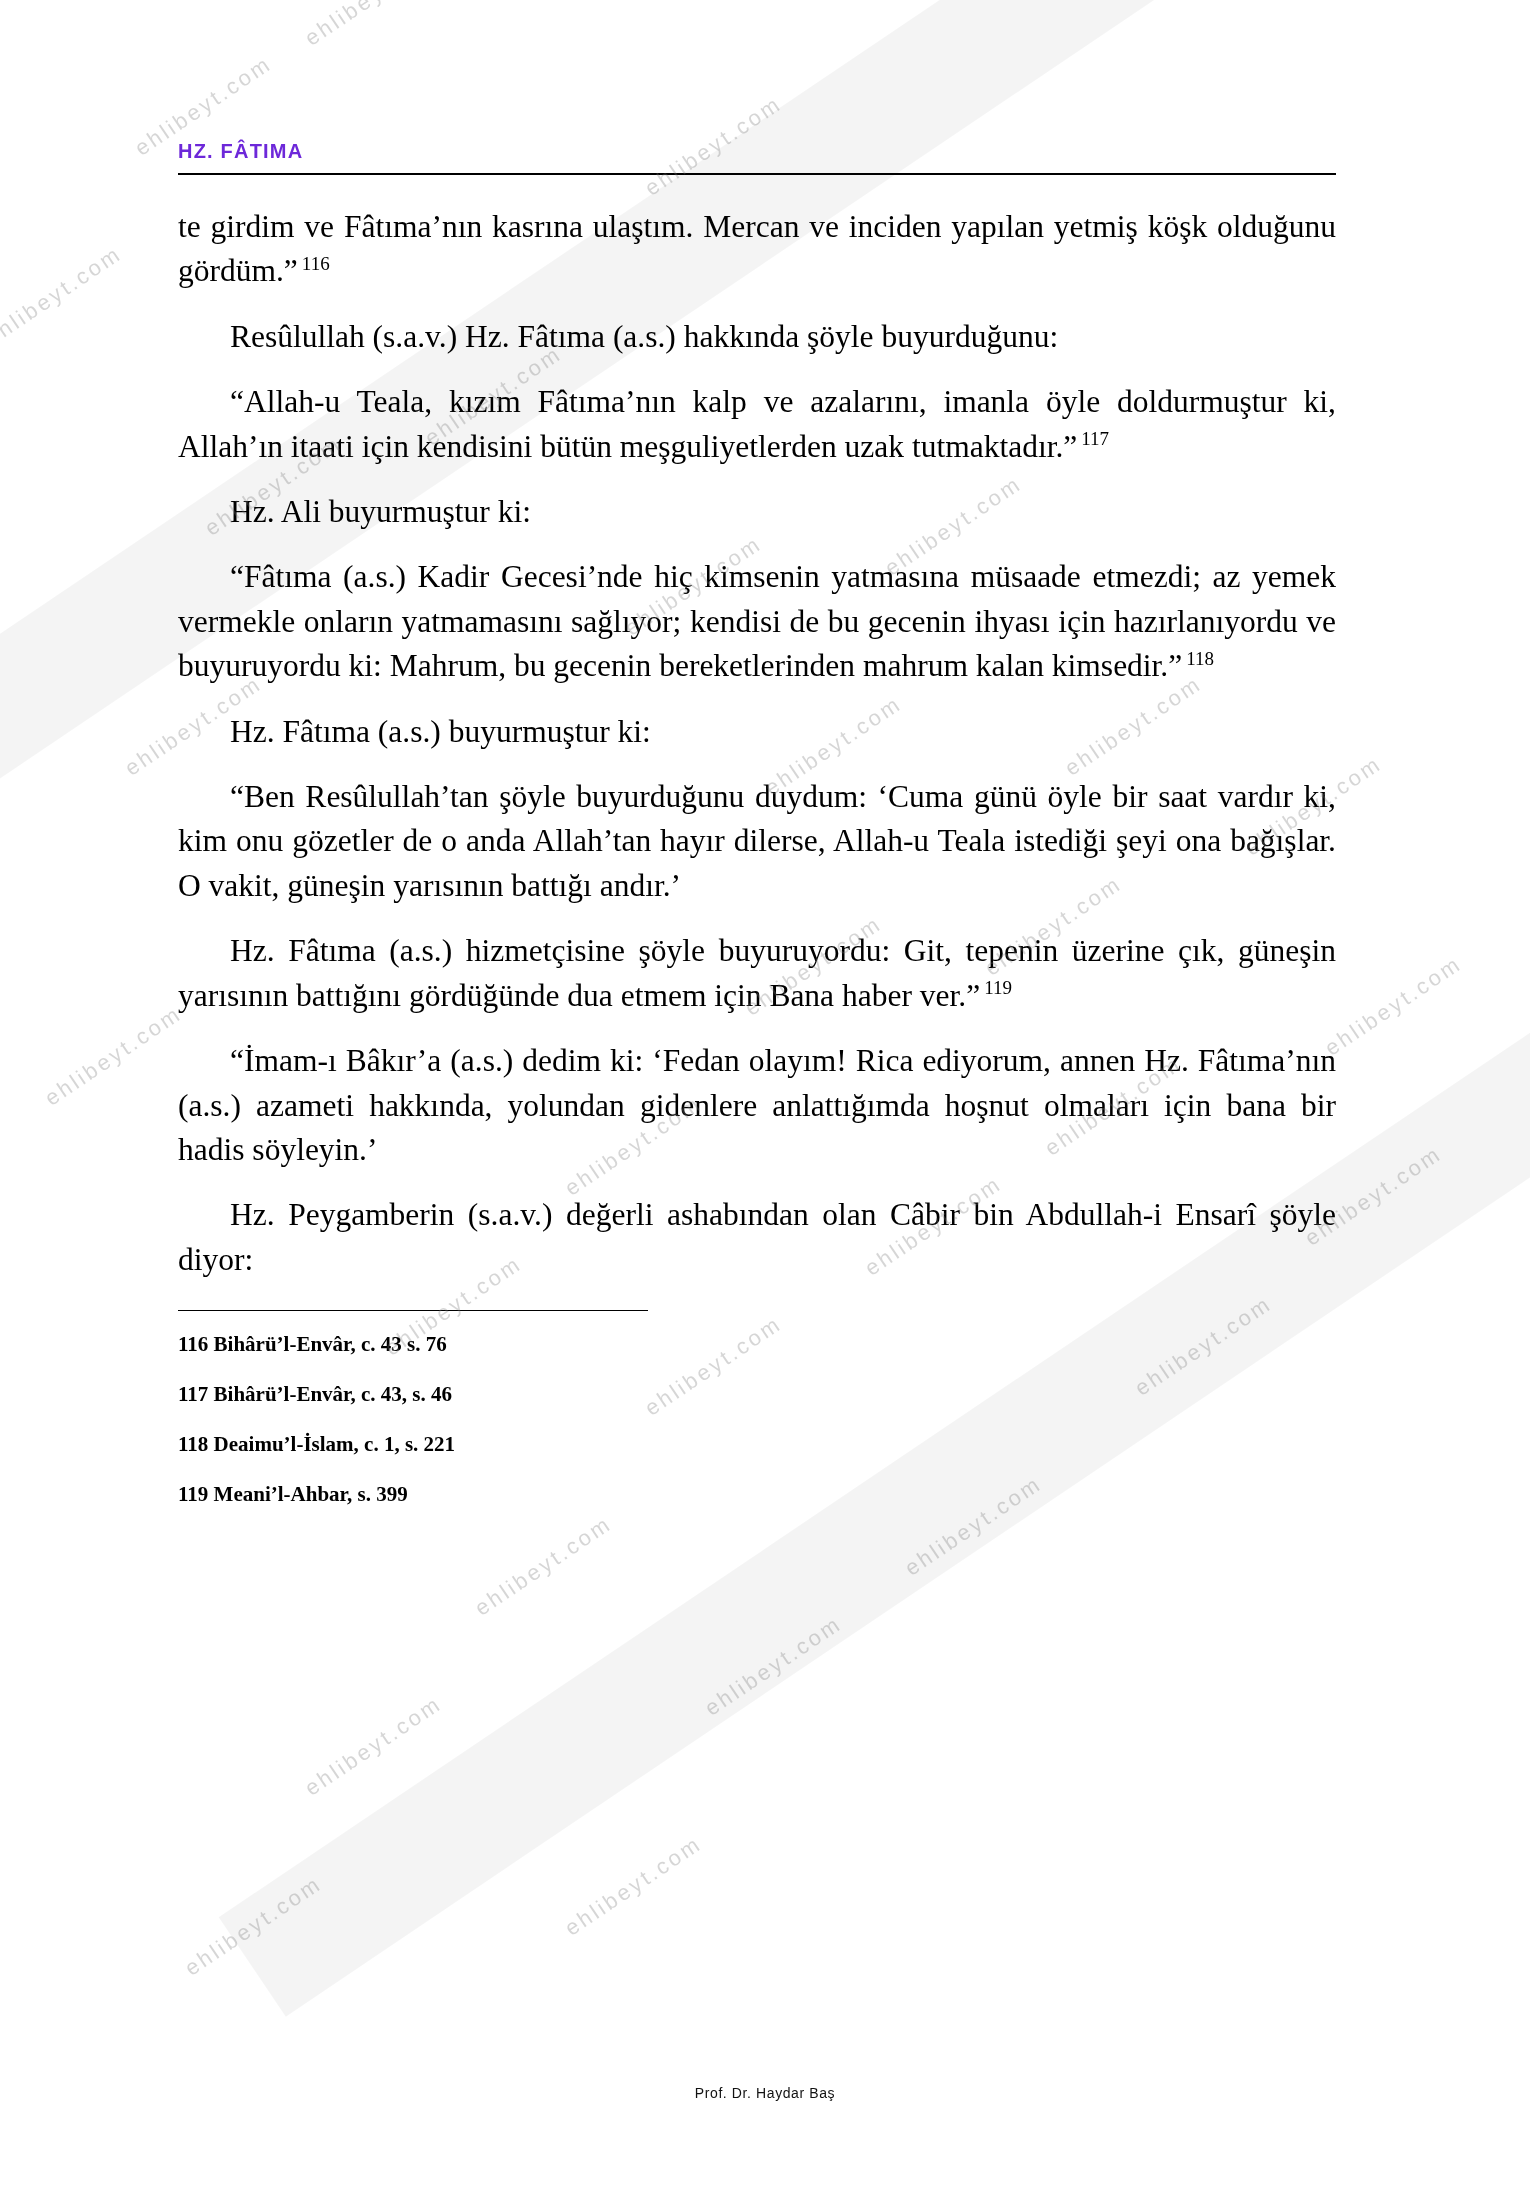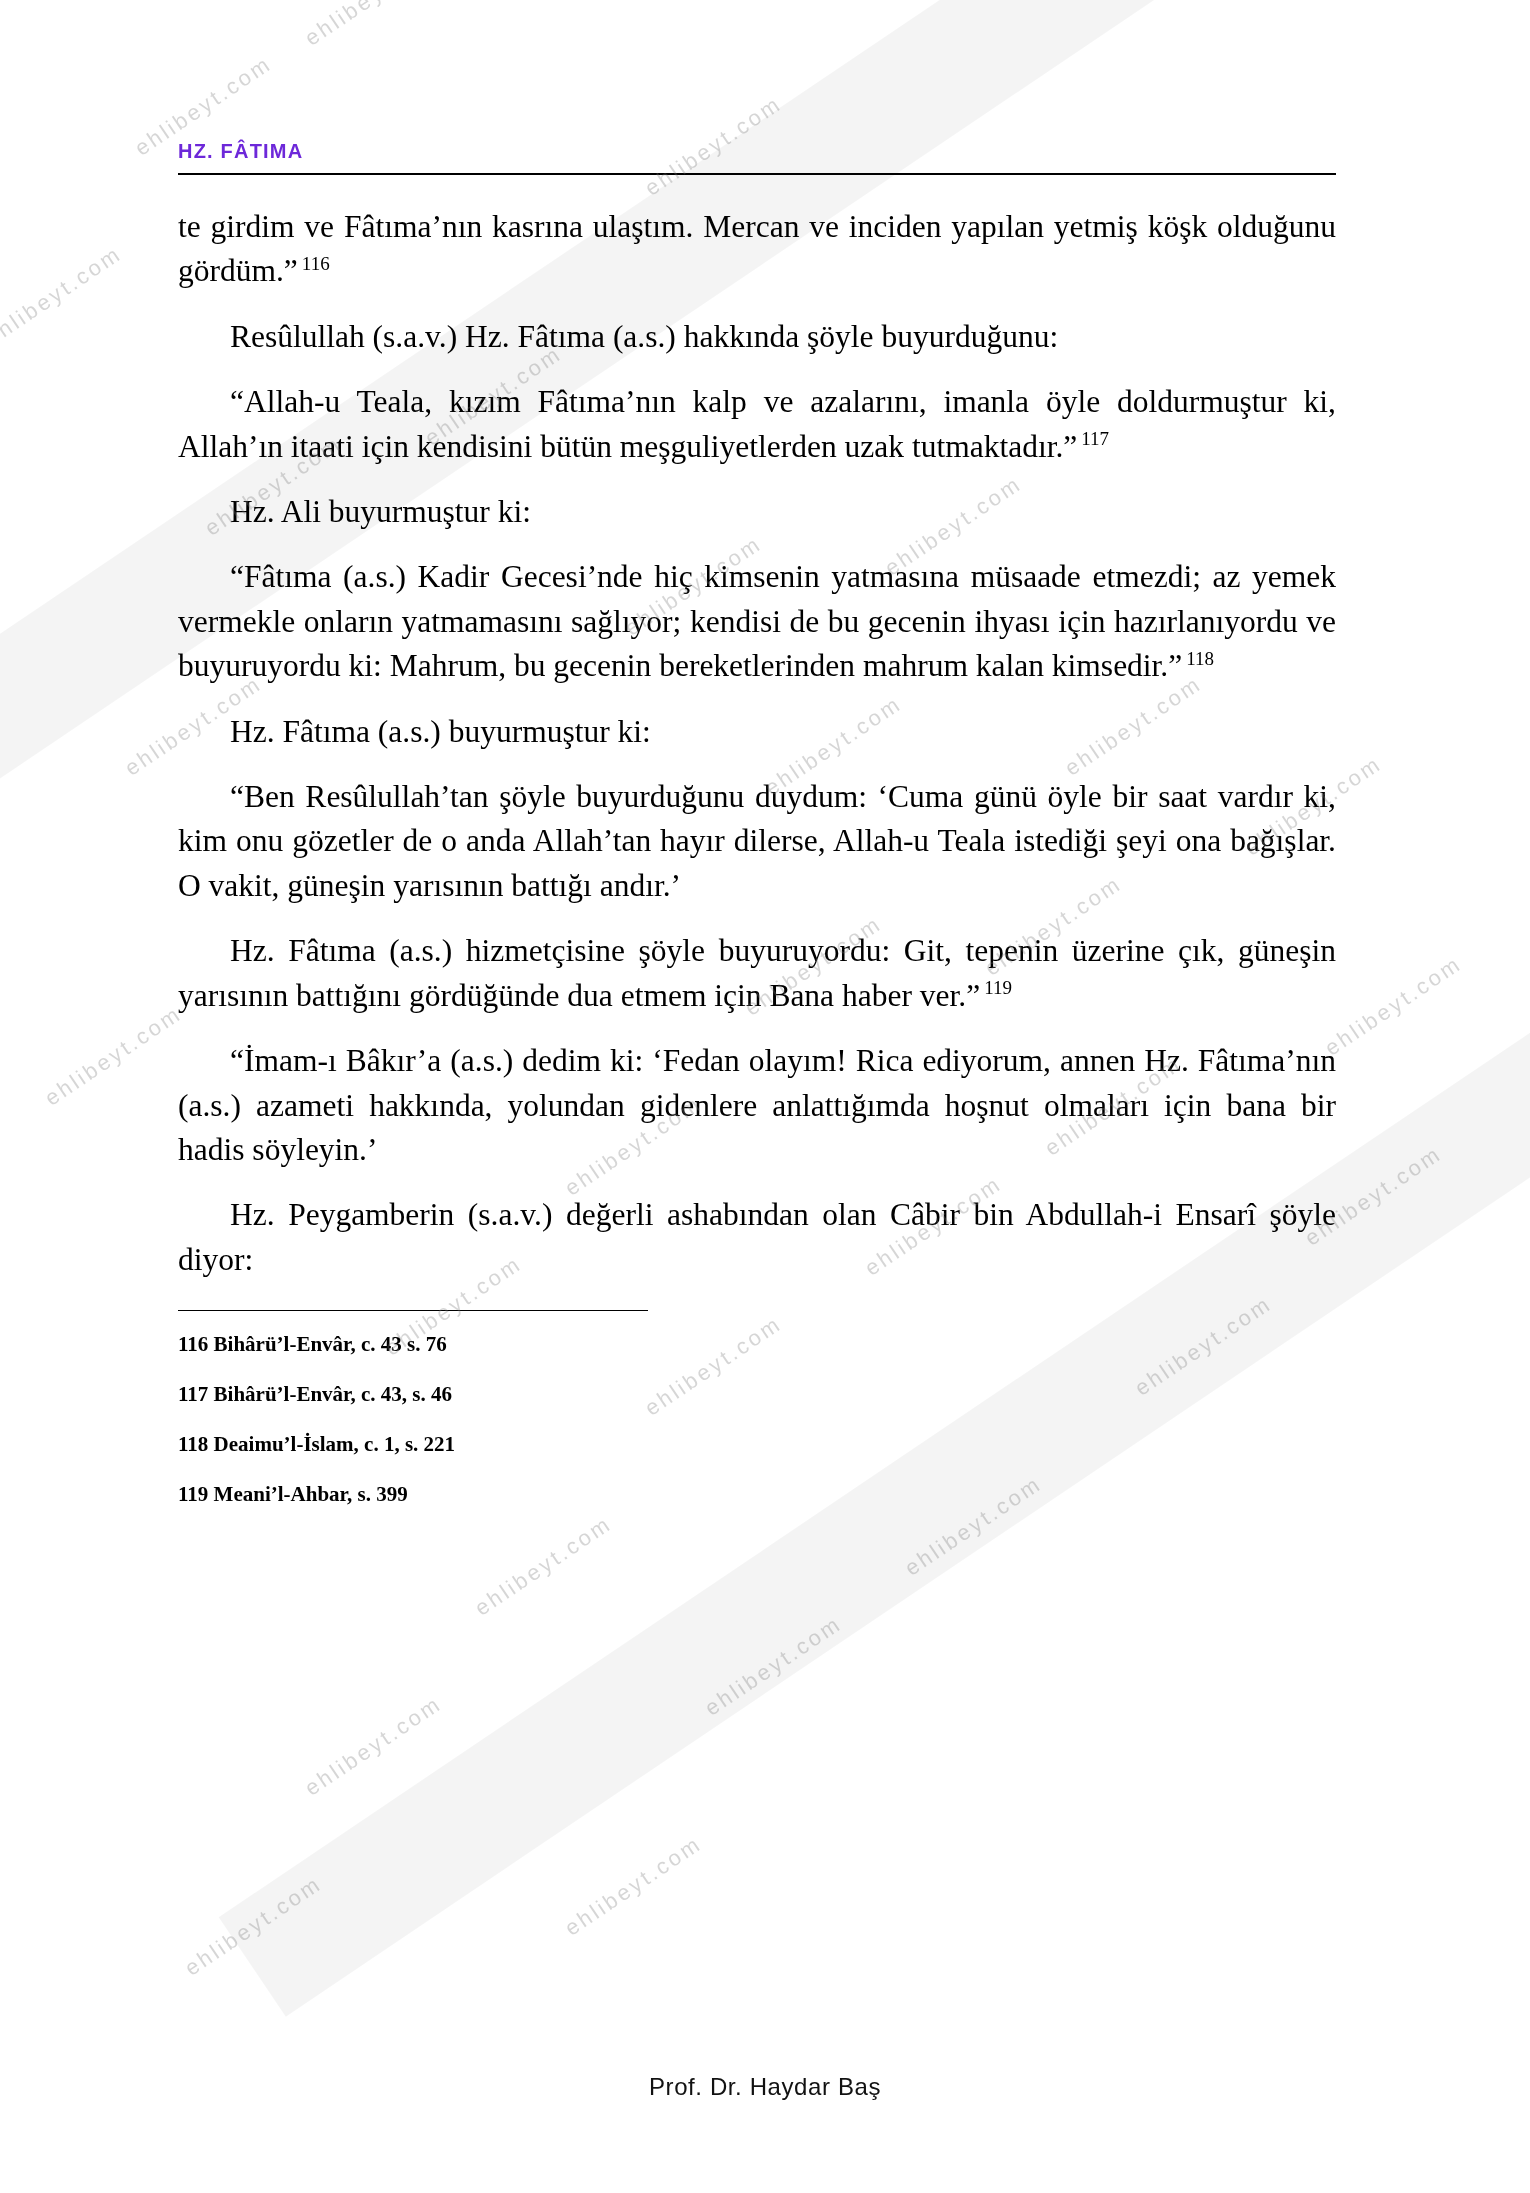--- a/index.html
+++ b/index.html
@@ -123,21 +123,21 @@
   }
 
   
   .page-footer {
     position: absolute;
     left: 0;
     right: 0;
     bottom: 92px;
     text-align: center;
     font-family: "Liberation Sans", sans-serif;
-    font-size: 24px;
+    font-size: 14px;
     letter-spacing: 0.6px;
     color: #111;
   }
 </style>
 </head>
 <body>
 
 <div class="page">
 
   <div class="content">

